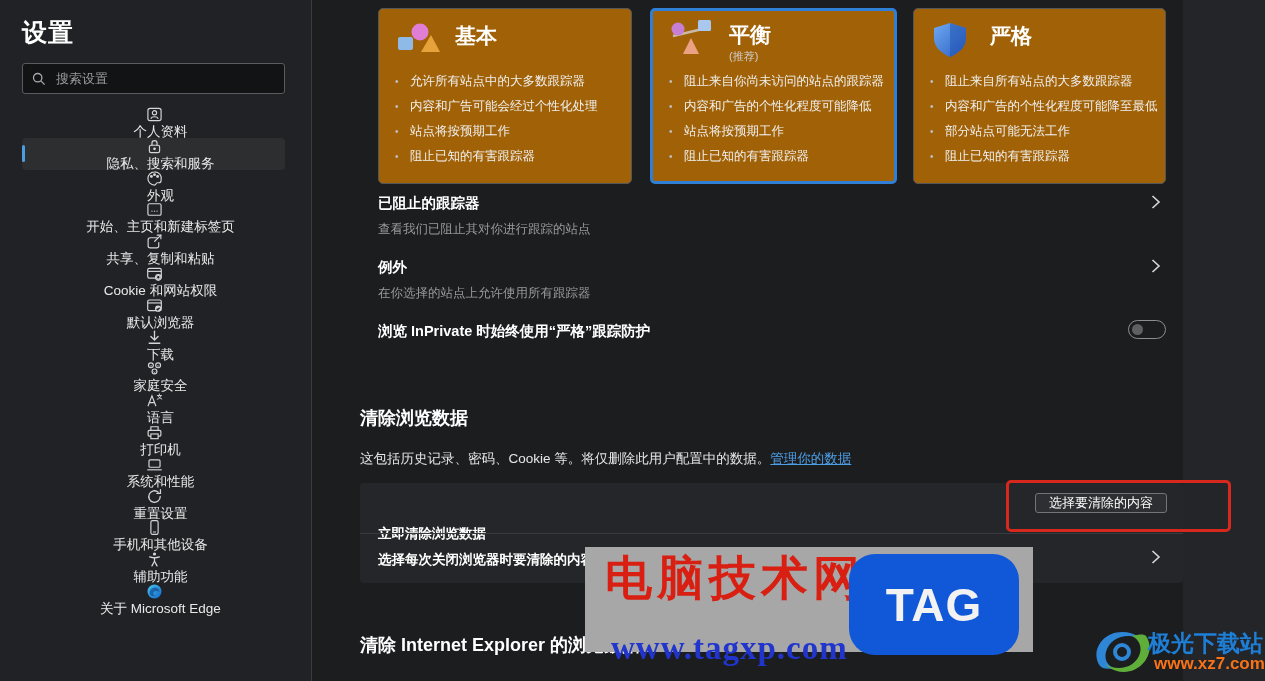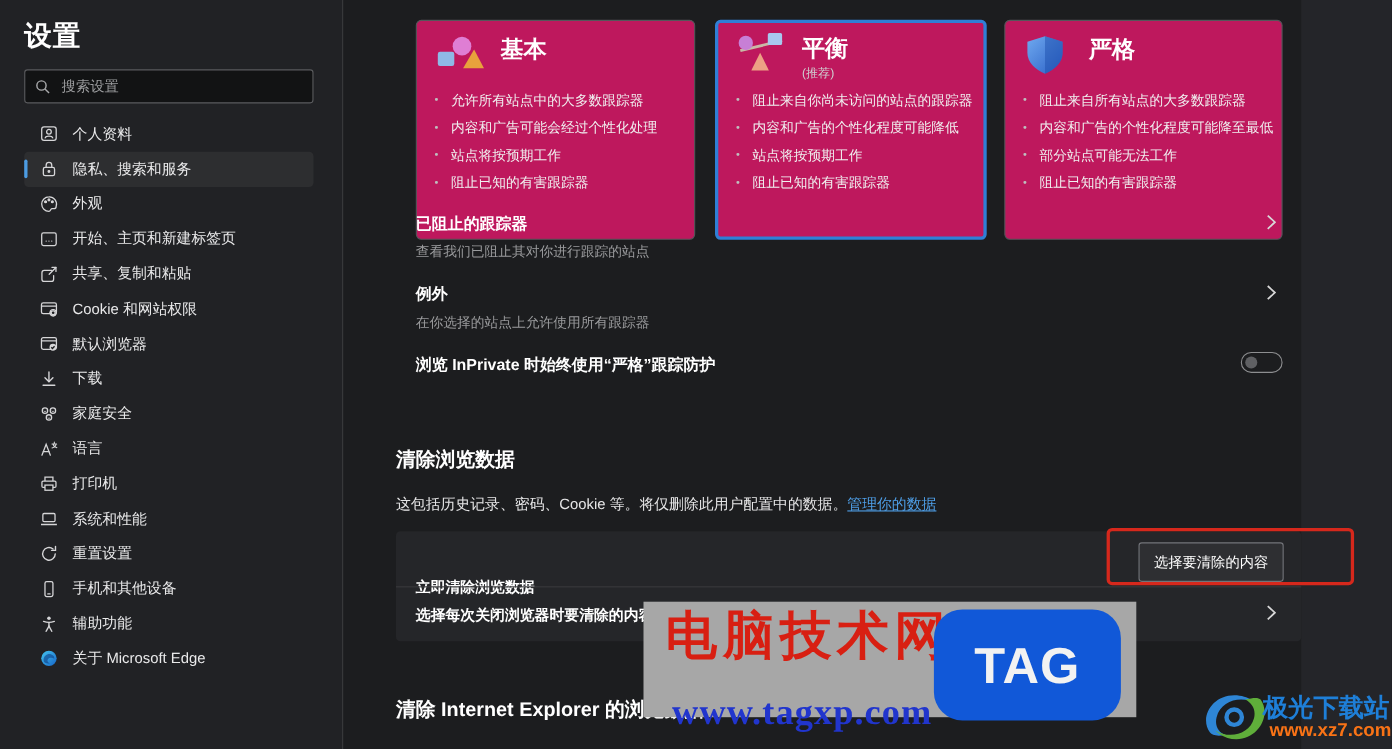--- a/index.html
+++ b/index.html
@@ -16,30 +16,30 @@
   .sb-title { position:absolute; left:22px; top:16px; font-size:25px; font-weight:bold; letter-spacing:1px; }
   .sb-search { position:absolute; left:22px; top:63px; width:263px; height:31px; background:#121314;
                border:1px solid #5a5b5e; border-radius:3px; display:flex; align-items:center; padding:0 8px; }
   .sb-search input { flex:1; background:transparent; border:none; outline:none; color:#cfcfcf;
                font-size:13px; font-family:"Liberation Sans", sans-serif; }
   .sb-search input::placeholder { color:#9b9c9e; }
   .sb-search .ic { width:16px; height:16px; margin-right:9px; flex:0 0 auto; }
 
   .sb-menu { position:absolute; left:22px; top:106px; width:263px; }
   .side-item { position:relative; height:31.8px; display:flex; align-items:center; padding-left:14px;
-               border-radius:4px; cursor:pointer; }
+               border-radius:4px; cursor:pointer;flex-direction:column; }
   .side-item.selected { background:#2d2e30; }
   .side-item .accent { position:absolute; left:0; top:7px; width:3px; height:17px; border-radius:2px; background:#4c9ce2; display:none; }
   .side-item.selected .accent { display:block; }
   .si-icon { width:17px; height:17px; margin-right:13px; flex:0 0 auto; display:flex; align-items:center; justify-content:center; }
   .si-icon svg { width:17px; height:17px; }
   .si-label { font-size:13.5px; color:#e9e9ea; white-space:nowrap; }
 
   
-  .card { position:absolute; top:18px; height:200px; background:#be185d; border:1px solid #55565a; border-radius:5px; cursor:pointer; }
+  .card { position:absolute; top:8px; height:176px; background:#a16207; border:1px solid #55565a; border-radius:5px; cursor:pointer; }
   .card.c0 { left:378px; width:254px; }
   .card.c1 { left:650px; width:247px; border:3px solid #2f7fd6; }
   .card.c2 { left:913px; width:253px; }
   .card-head { position:absolute; left:16px; top:12px; display:flex; }
   .card-head .ci { width:46px; height:40px; margin-right:14px; }
   .card-title { font-size:21px; font-weight:bold; line-height:26px; margin-top:2px; }
   .card-badge { font-size:11px; color:#cfcfd1; margin-top:1px; }
   .card.c1 .card-head { top:9px; }
   .card-bullets { position:absolute; left:14px; top:60px; right:8px; }
   .card.c1 .card-bullets { top:58px; }
@@ -57,21 +57,21 @@
   .toggle .knob { position:absolute; left:3px; top:3px; width:11px; height:11px; border-radius:50%; background:#5f6063; }
 
   
   .sec-head { position:absolute; left:360px; font-size:18px; font-weight:bold; }
   .sec-desc { position:absolute; left:360px; top:450px; font-size:13.5px; color:#e6e6e7; }
   .sec-desc a { color:#4e9fe8; text-decoration:underline; cursor:pointer; }
 
   .rows-box { position:absolute; left:360px; top:483px; width:823px; height:100px; background:#252629; border-radius:4px; }
   .rows-box .split { position:absolute; left:0; top:50px; width:100%; height:1px; background:#393a3d; }
   .rb-label { position:absolute; left:18px; font-size:13.5px; font-weight:bold; color:#fff; }
-  .clear-btn { position:absolute; left:1035px; top:493px; width:132px; height:36px; background:#2e2f32;
+  .clear-btn { position:absolute; left:1035px; top:493px; width:132px; height:20px; background:#2e2f32;
                border:1px solid #73757a; border-radius:3px; color:#fff; font-size:13px;
                font-family:"Liberation Sans", sans-serif; cursor:pointer; }
 
   .red-box { position:absolute; left:1006px; top:480px; width:225px; height:52px; border:3px solid #d6281c;
              border-radius:5px; z-index:9; pointer-events:none; }
 
   .ie-head { position:absolute; left:360px; top:633px; font-size:18px; font-weight:bold; z-index:3; }
 
   
   .wm-tag { position:absolute; left:585px; top:547px; width:448px; height:105px; background:#a7a7a7; z-index:5; }

